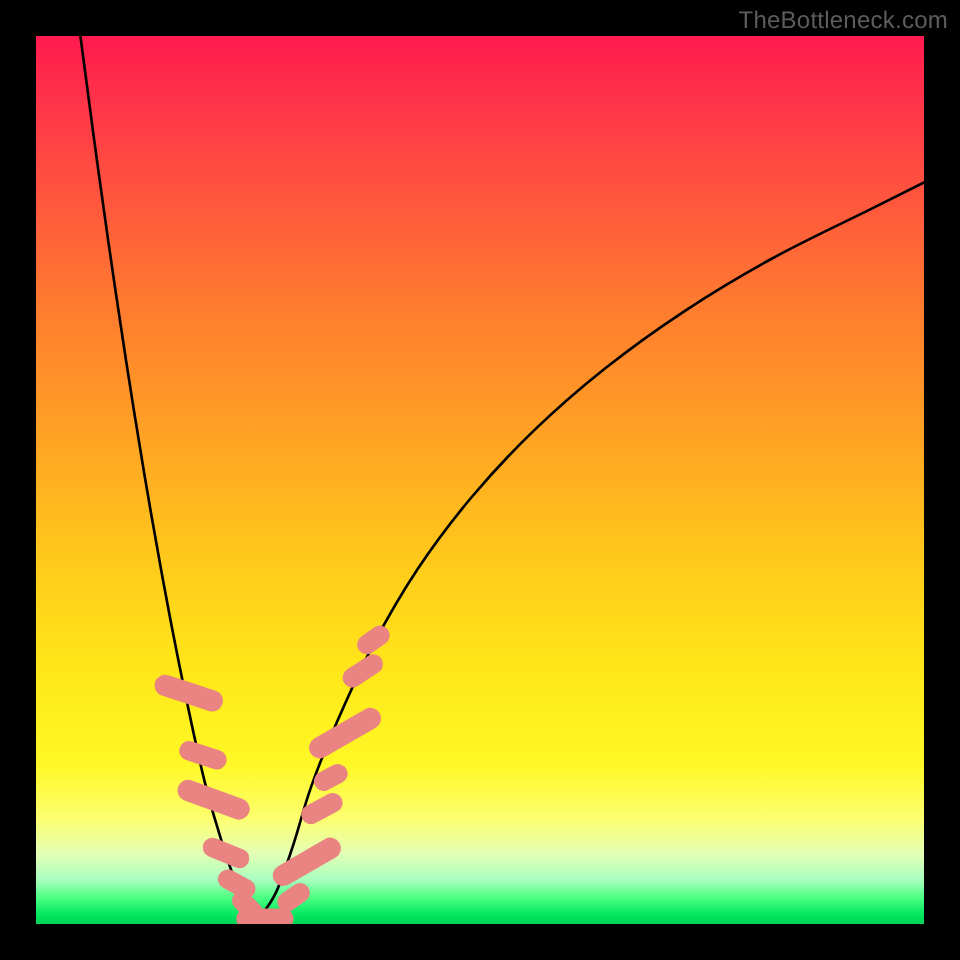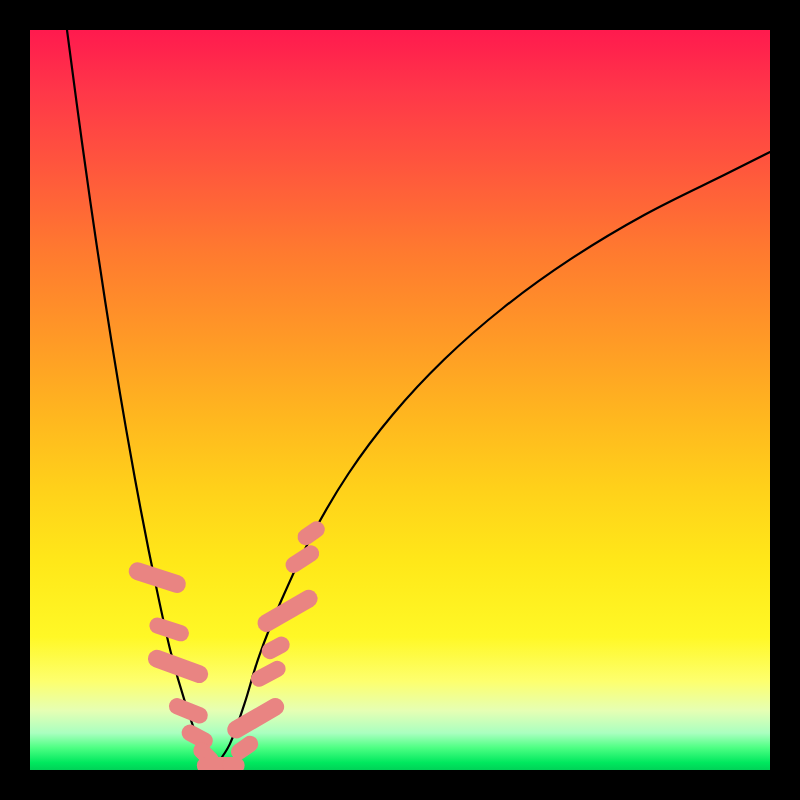--- a/index.html
+++ b/index.html
@@ -67,20 +67,21 @@
   }
   .marker {
     fill: #e98482;
     stroke: none;
   }
 </style>
 </head>
 <body>
 
 <div class="wrap">
+  <div class="watermark">TheBottleneck.com</div>
   <div class="plot-area"></div>
   <svg class="overlay" viewBox="0 0 740 740">
     <g id="curves">
         <path d="M 37 0 C 39.664 19.98, 46.47200000000001 72.372, 51.800000000000004 111 C 57.128 149.628, 61.27199999999999 178.63600000000002, 66.6 214.60000000000002 C 71.928 250.56400000000002, 76.072 277.5, 81.4 310.8 C 86.72800000000001 344.1, 90.872 368.96399999999994, 96.2 399.59999999999997 C 101.528 430.236, 105.672 453.028, 111 481 C 116.328 508.972, 120.47200000000001 529.692, 125.80000000000001 555 C 131.12800000000001 580.308, 135.272 600.288, 140.6 621.6 C 145.928 642.912, 150.072 656.75, 155.4 673.4 C 160.728 690.05, 164.872 702.778, 170.20000000000002 714.1 C 175.52800000000002 725.422, 182.336 732.304, 185 736.3" class="curve-main"></path>
         <path d="M 185 736.3 C 187.66400000000002 732.304, 194.472 725.422, 199.8 714.1 C 205.12800000000001 702.778, 209.272 689.384, 214.6 673.4 C 219.928 657.4159999999999, 222.74 643.948, 229.4 625.3 C 236.06 606.6519999999999, 242.27600000000004 591.112, 251.60000000000002 569.8 C 260.92400000000004 548.4879999999999, 269.212 529.544, 281.2 506.9 C 293.188 484.256, 303.548 465.978, 318.2 444 C 332.852 422.022, 345.28399999999993 405.446, 362.59999999999997 384.8 C 379.916 364.154, 394.42 348.614, 414.40000000000003 329.29999999999995 C 434.38000000000005 309.98599999999993, 450.956 295.48199999999997, 473.6 277.5 C 496.244 259.51800000000003, 514.8919999999999 246.05000000000004, 540.1999999999999 229.40000000000003 C 565.5079999999999 212.75000000000003, 586.228 200.318, 614.1999999999999 185 C 642.1719999999999 169.682, 672.9559999999999 155.62199999999996, 695.5999999999999 144.29999999999995 C 718.2439999999999 132.97799999999995, 732.008 126.096, 740 122.10000000000002" class="curve-main"></path>
       </g>
     <g id="markers">
         <rect x="-8.88" y="-29.6" width="17.76" height="59.2" rx="8.88" ry="8.88" class="marker" transform="translate(127.27999999999999 547.6) rotate(-72)"></rect>
         <rect x="-8.14" y="-20.35" width="16.28" height="40.7" rx="8.14" ry="8.14" class="marker" transform="translate(139.12 599.4) rotate(-72)"></rect>
         <rect x="-8.88" y="-31.450000000000003" width="17.76" height="62.900000000000006" rx="8.88" ry="8.88" class="marker" transform="translate(148 636.4) rotate(-70)"></rect>

